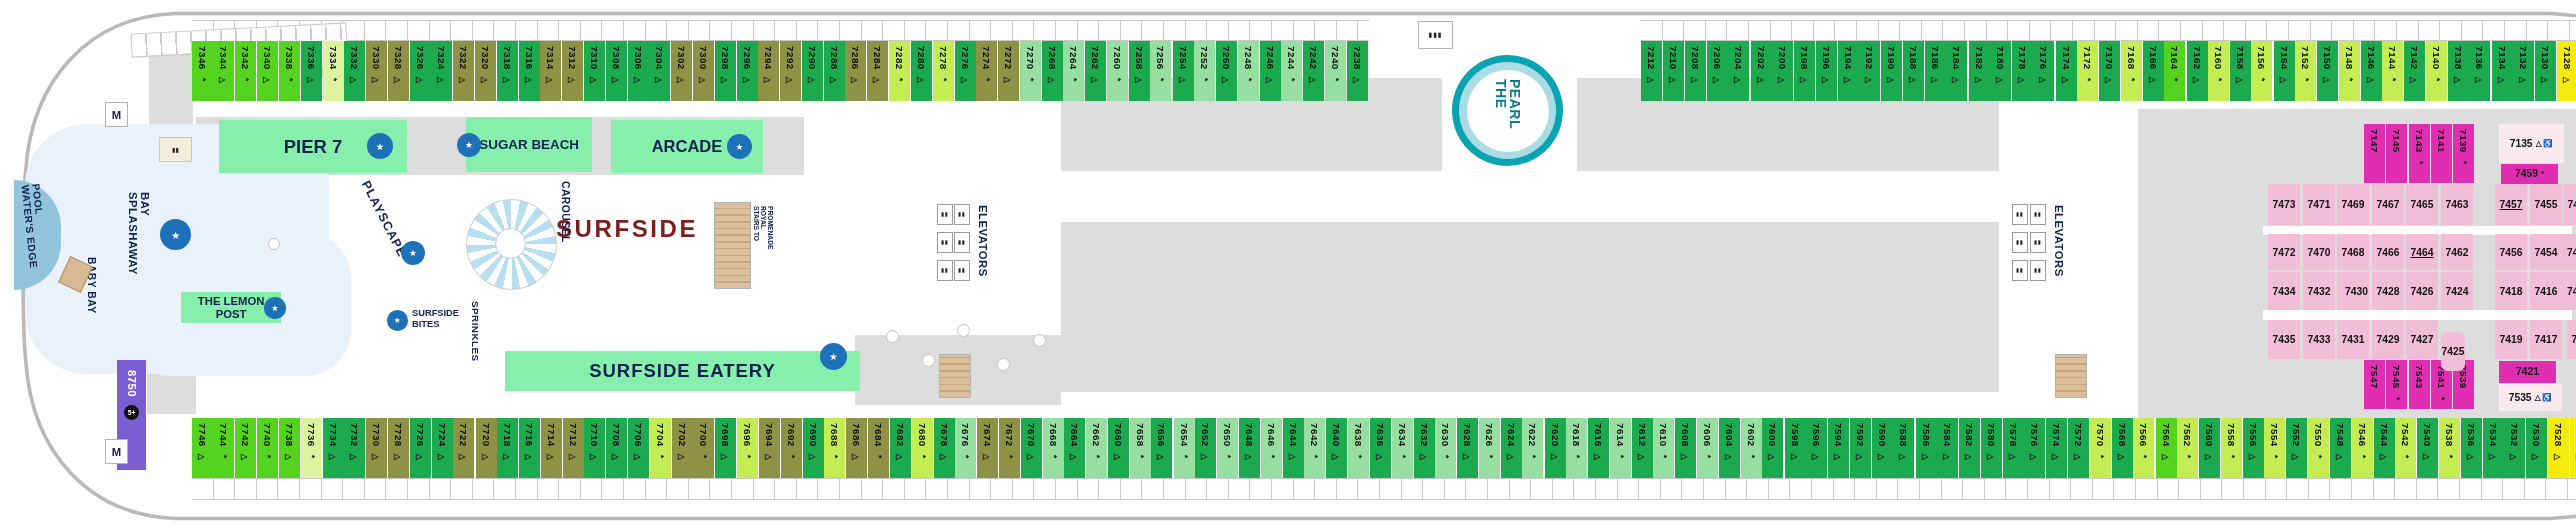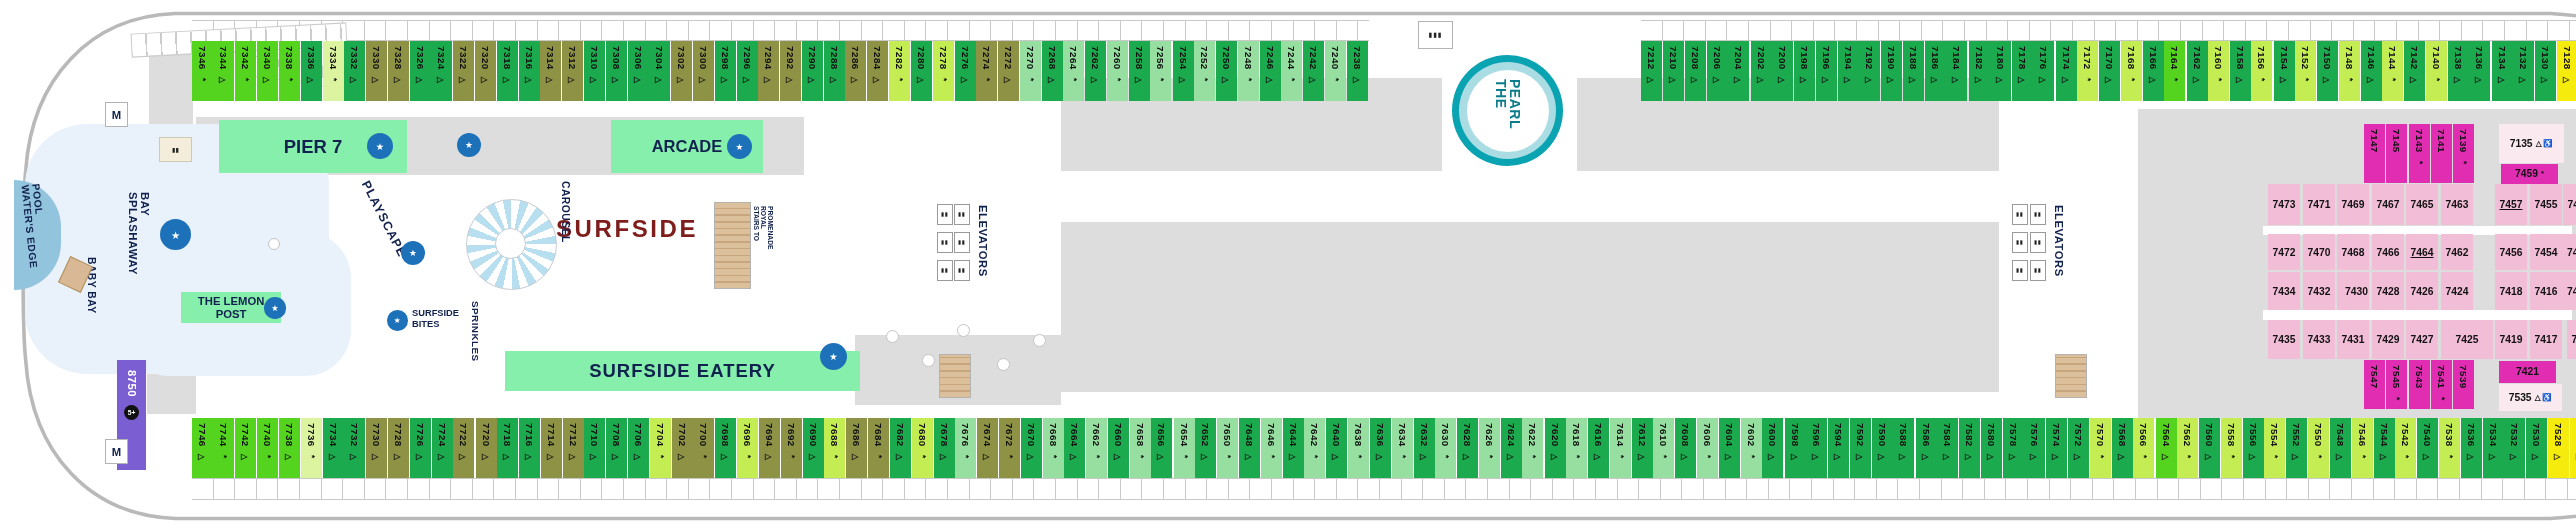--- a/index.html
+++ b/index.html
@@ -97,20 +97,23 @@
   <div class="mbox" style="left:105px;top:439px;">M</div>
 
   <div class="abs" style="left:159px;top:137px;width:33px;height:25px;background:#f4eddb;border:1px solid #cfcab5;box-sizing:border-box;display:flex;align-items:center;justify-content:center;font-size:6.2px;color:#222;">▮▮</div>
   <div class="abs" style="left:1418px;top:20.6px;width:35px;height:28px;background:#fff;border:1px solid #b3b3b3;box-sizing:border-box;display:flex;align-items:center;justify-content:center;font-size:6.7px;color:#222;letter-spacing:1px;">▮▮▮</div>
 
   <div class="venuebox" style="left:219px;top:120px;width:188px;height:53px;font-size:18.5px;">
     <span>PIER 7</span>
   </div>
   <div class="bluedot" style="left:367px;top:133px;width:26px;height:26px;font-size:9.3px;">★</div>
 
+  <div class="venuebox" style="left:466px;top:117px;width:116px;height:55px;font-size:13.4px;padding:0 5.2px;line-height:1.15;">
+    <span>SUGAR BEACH</span>
+  </div>
   <div class="bluedot" style="left:457px;top:133px;width:24px;height:24px;font-size:8.8px;">★</div>
 
   <div class="venuebox" style="left:611px;top:120px;width:152px;height:53px;font-size:16.5px;">
     <span>ARCADE</span>
   </div>
   <div class="bluedot" style="left:727px;top:134px;width:25px;height:25px;font-size:8.8px;">★</div>
 
   <div class="abs" style="left:556px;top:215px;width:180px;color:#7f1d1d;font-weight:bold;font-size:24px;letter-spacing:2.6px;">SURFSIDE</div>
 
   <div class="abs" style="left:384px;top:219px;transform:translate(-50%,-50%) rotate(63deg);color:#12224e;font-weight:bold;font-size:12.4px;letter-spacing:1px;white-space:nowrap;">PLAYSCAPE</div>
@@ -1118,21 +1121,21 @@
     </div>
     <div class="hc" style="left: 2337px; top: 320px; width: 32px; height: 39px; background: rgb(242, 189, 215);">
       <span>7431</span>
     </div>
     <div class="hc" style="left: 2372px; top: 320px; width: 32px; height: 39px; background: rgb(242, 189, 215);">
       <span>7429</span>
     </div>
     <div class="hc" style="left: 2406px; top: 320px; width: 32px; height: 39px; background: rgb(242, 189, 215);">
       <span>7427</span>
     </div>
-    <div class="hc" style="left: 2441px; top: 320px; width: 52px; height: 39px; background: rgb(242, 189, 215);">
+    <div class="hc" style="left: 2441px; top: 332px; width: 24px; height: 39px; background: rgb(242, 189, 215); border-radius: 7px;">
       <span>7425</span>
     </div>
     <div class="hc" style="left: 2495px; top: 320px; width: 32px; height: 39px; background: rgb(242, 189, 215);">
       <span>7419</span>
     </div>
     <div class="hc" style="left: 2530px; top: 320px; width: 32px; height: 39px; background: rgb(242, 189, 215);">
       <span>7417</span>
     </div>
     <div class="hc" style="left: 2567px; top: 320px; width: 32px; height: 39px; background: rgb(242, 189, 215);">
       <span>7415</span>

